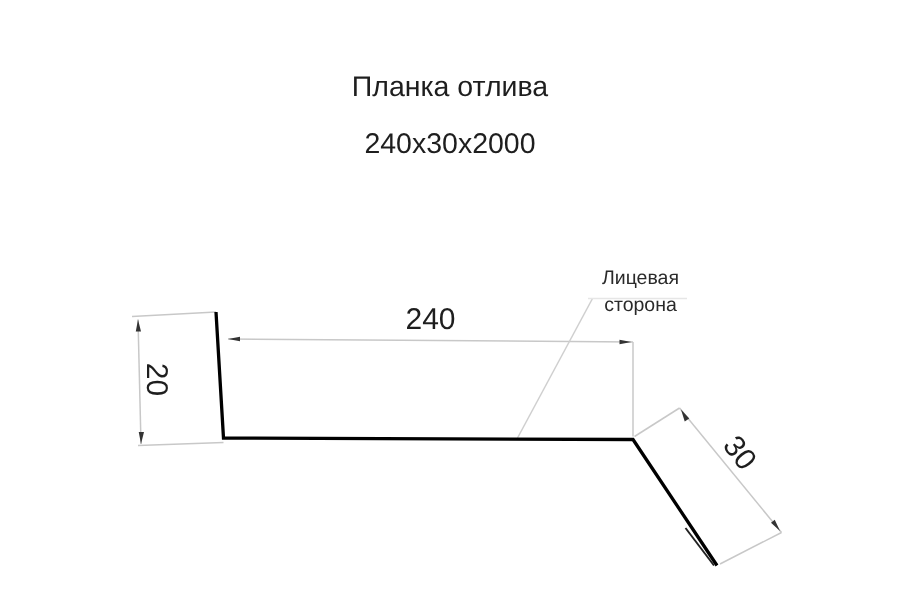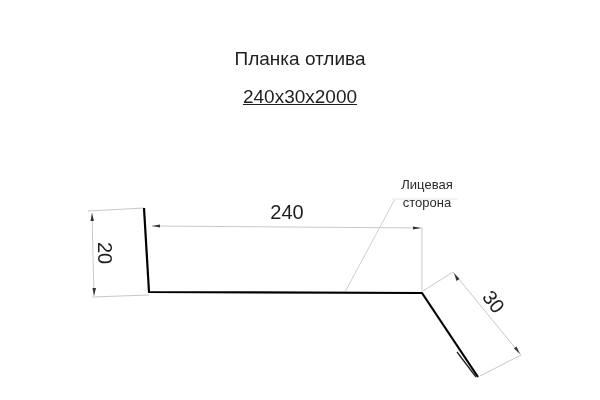--- a/index.html
+++ b/index.html
@@ -1,21 +1,21 @@
 <!DOCTYPE html>
 <html><head>
 <meta charset="utf-8">
 <style>
   html, body { margin: 0; padding: 0; background: #ffffff; }
   body { width: 600px; height: 400px; position: relative; overflow: hidden;
          font-family: "Liberation Sans", sans-serif; color: #1a1a1a; }
   .title { position: absolute; left: 0; width: 600px; text-align: center;
            font-size: 19px; color: #1e1e1e; }
   #t1 { top: 48px; left: 0; }
-  #t2 { top: 86px; left: 0; text-decoration: underline; }
+  #t2 { top: 86px; left: 0; }
   svg { position: absolute; left: 0; top: 0; }
   .dimtext { font-family: "Liberation Sans", sans-serif; fill: #1e1e1e; }
   .label { font-family: "Liberation Sans", sans-serif; fill: #2a2a2a; font-size: 13px; }
 </style>
 </head>
 <body>
 
 <div id="t1" class="title">Планка отлива</div>
 <div id="t2" class="title">240x30x2000</div>
 

